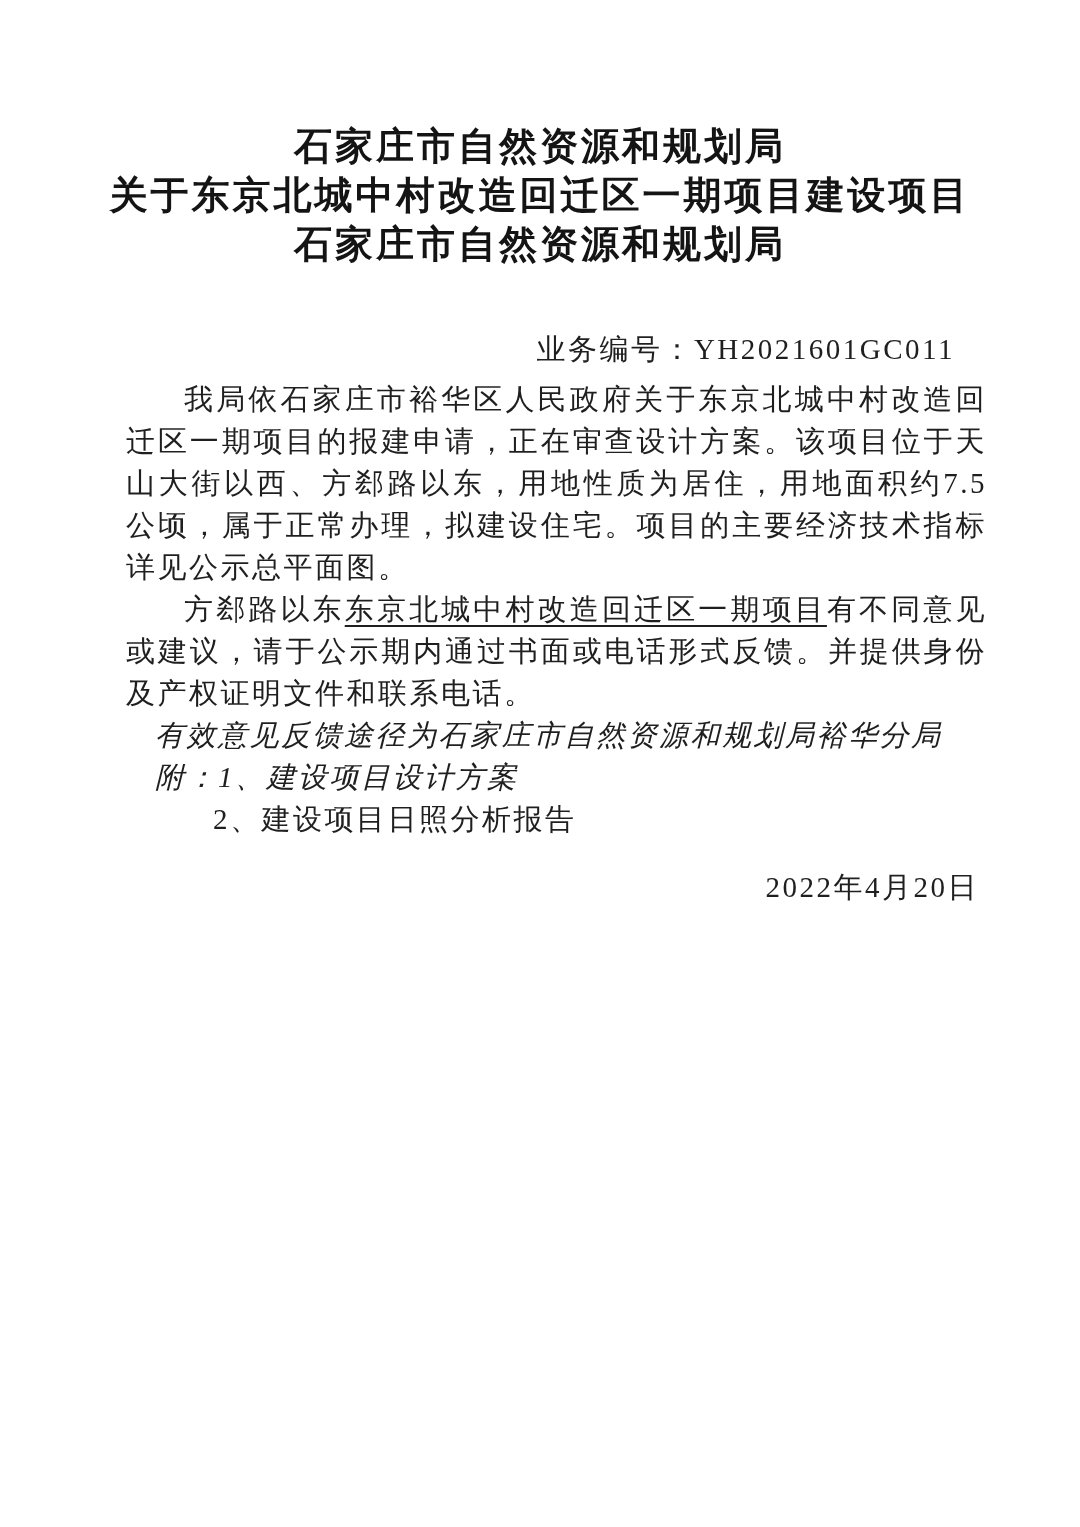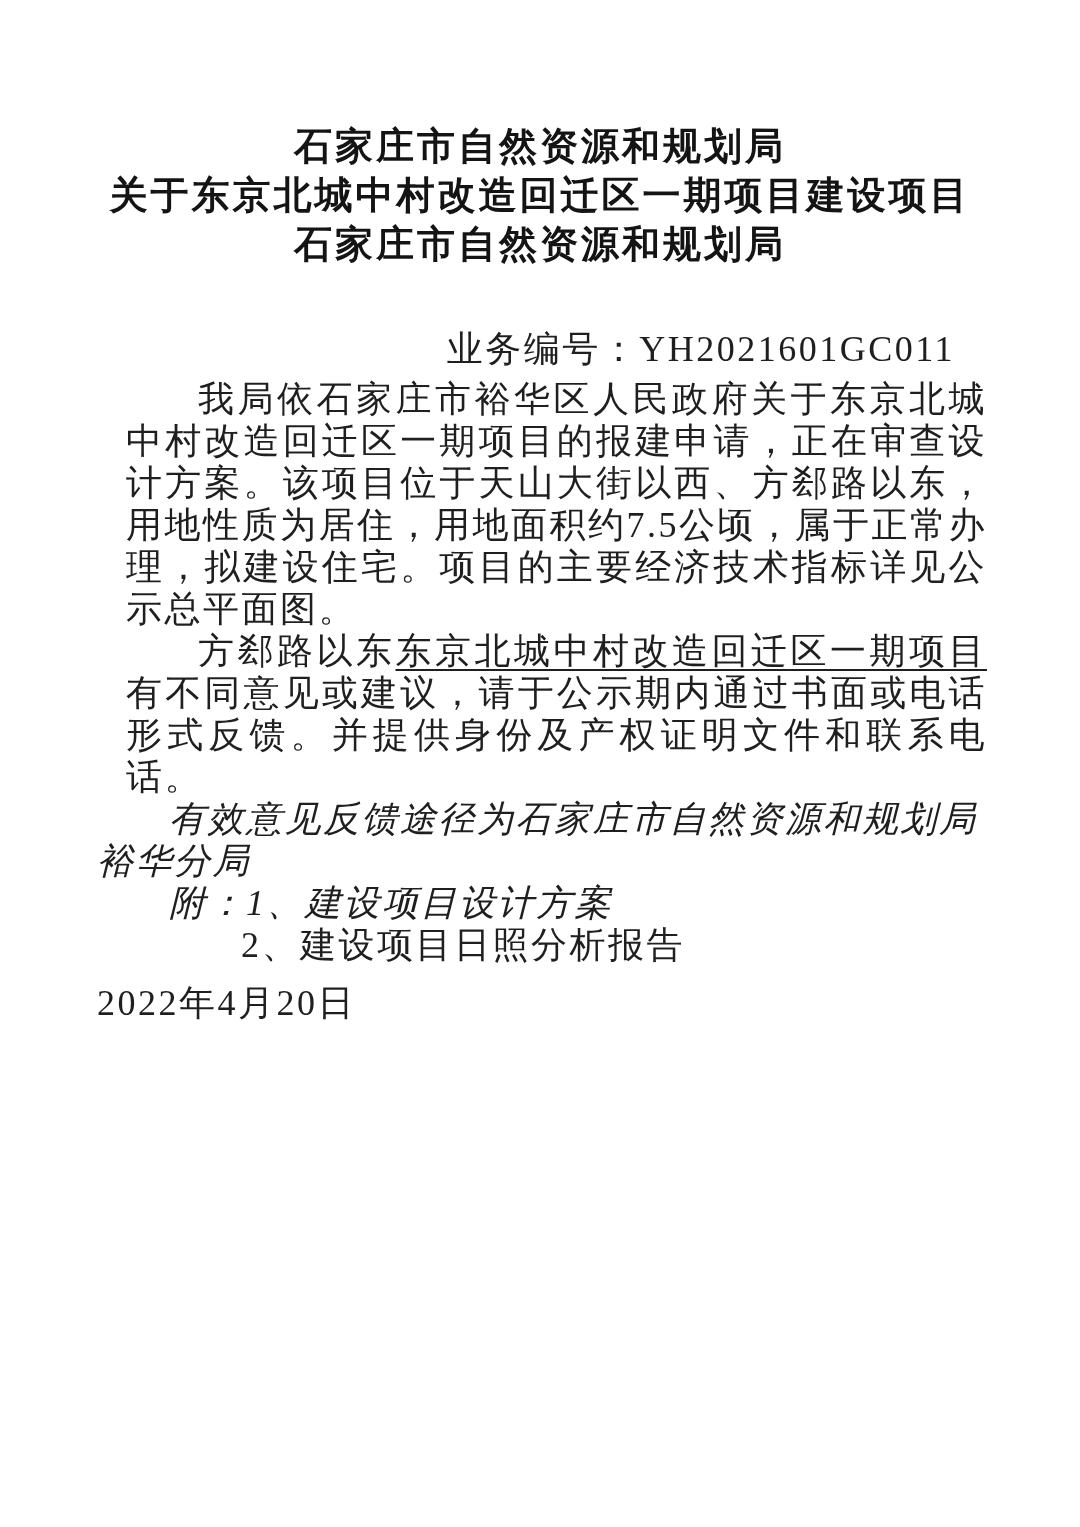--- a/index.html
+++ b/index.html
@@ -25,21 +25,21 @@
     line-height: 49px;
     letter-spacing: 3px;
     color: #141414;
   }
   .content {
     position: absolute;
     top: 328px;
     left: 97px;
     width: 890px;
     font-family: "Liberation Serif", "DejaVu Serif", serif;
-    font-size: 36px;
+    font-size: 29px;
     line-height: 42px;
     letter-spacing: 2.5px;
     color: #1f1f1f;
   }
   .biz-no {
     text-align: right;
     margin-right: 32px;
     margin-bottom: 8px;
   }
   .para {
@@ -53,22 +53,22 @@
   }
   .attach-2 {
     text-indent: 4em;
   }
   .underline {
     text-decoration: underline;
     text-decoration-thickness: 2px;
     text-underline-offset: 6px;
   }
   .doc-date {
-    text-align: left;
-    margin-top: 16px;
+    text-align: right;
+    margin-top: 26px;
     margin-right: 8px;
   }
 </style>
 </head>
 <body>
 
 <div class="page">
 
   <div class="title-block">
     <div>石家庄市自然资源和规划局</div>

